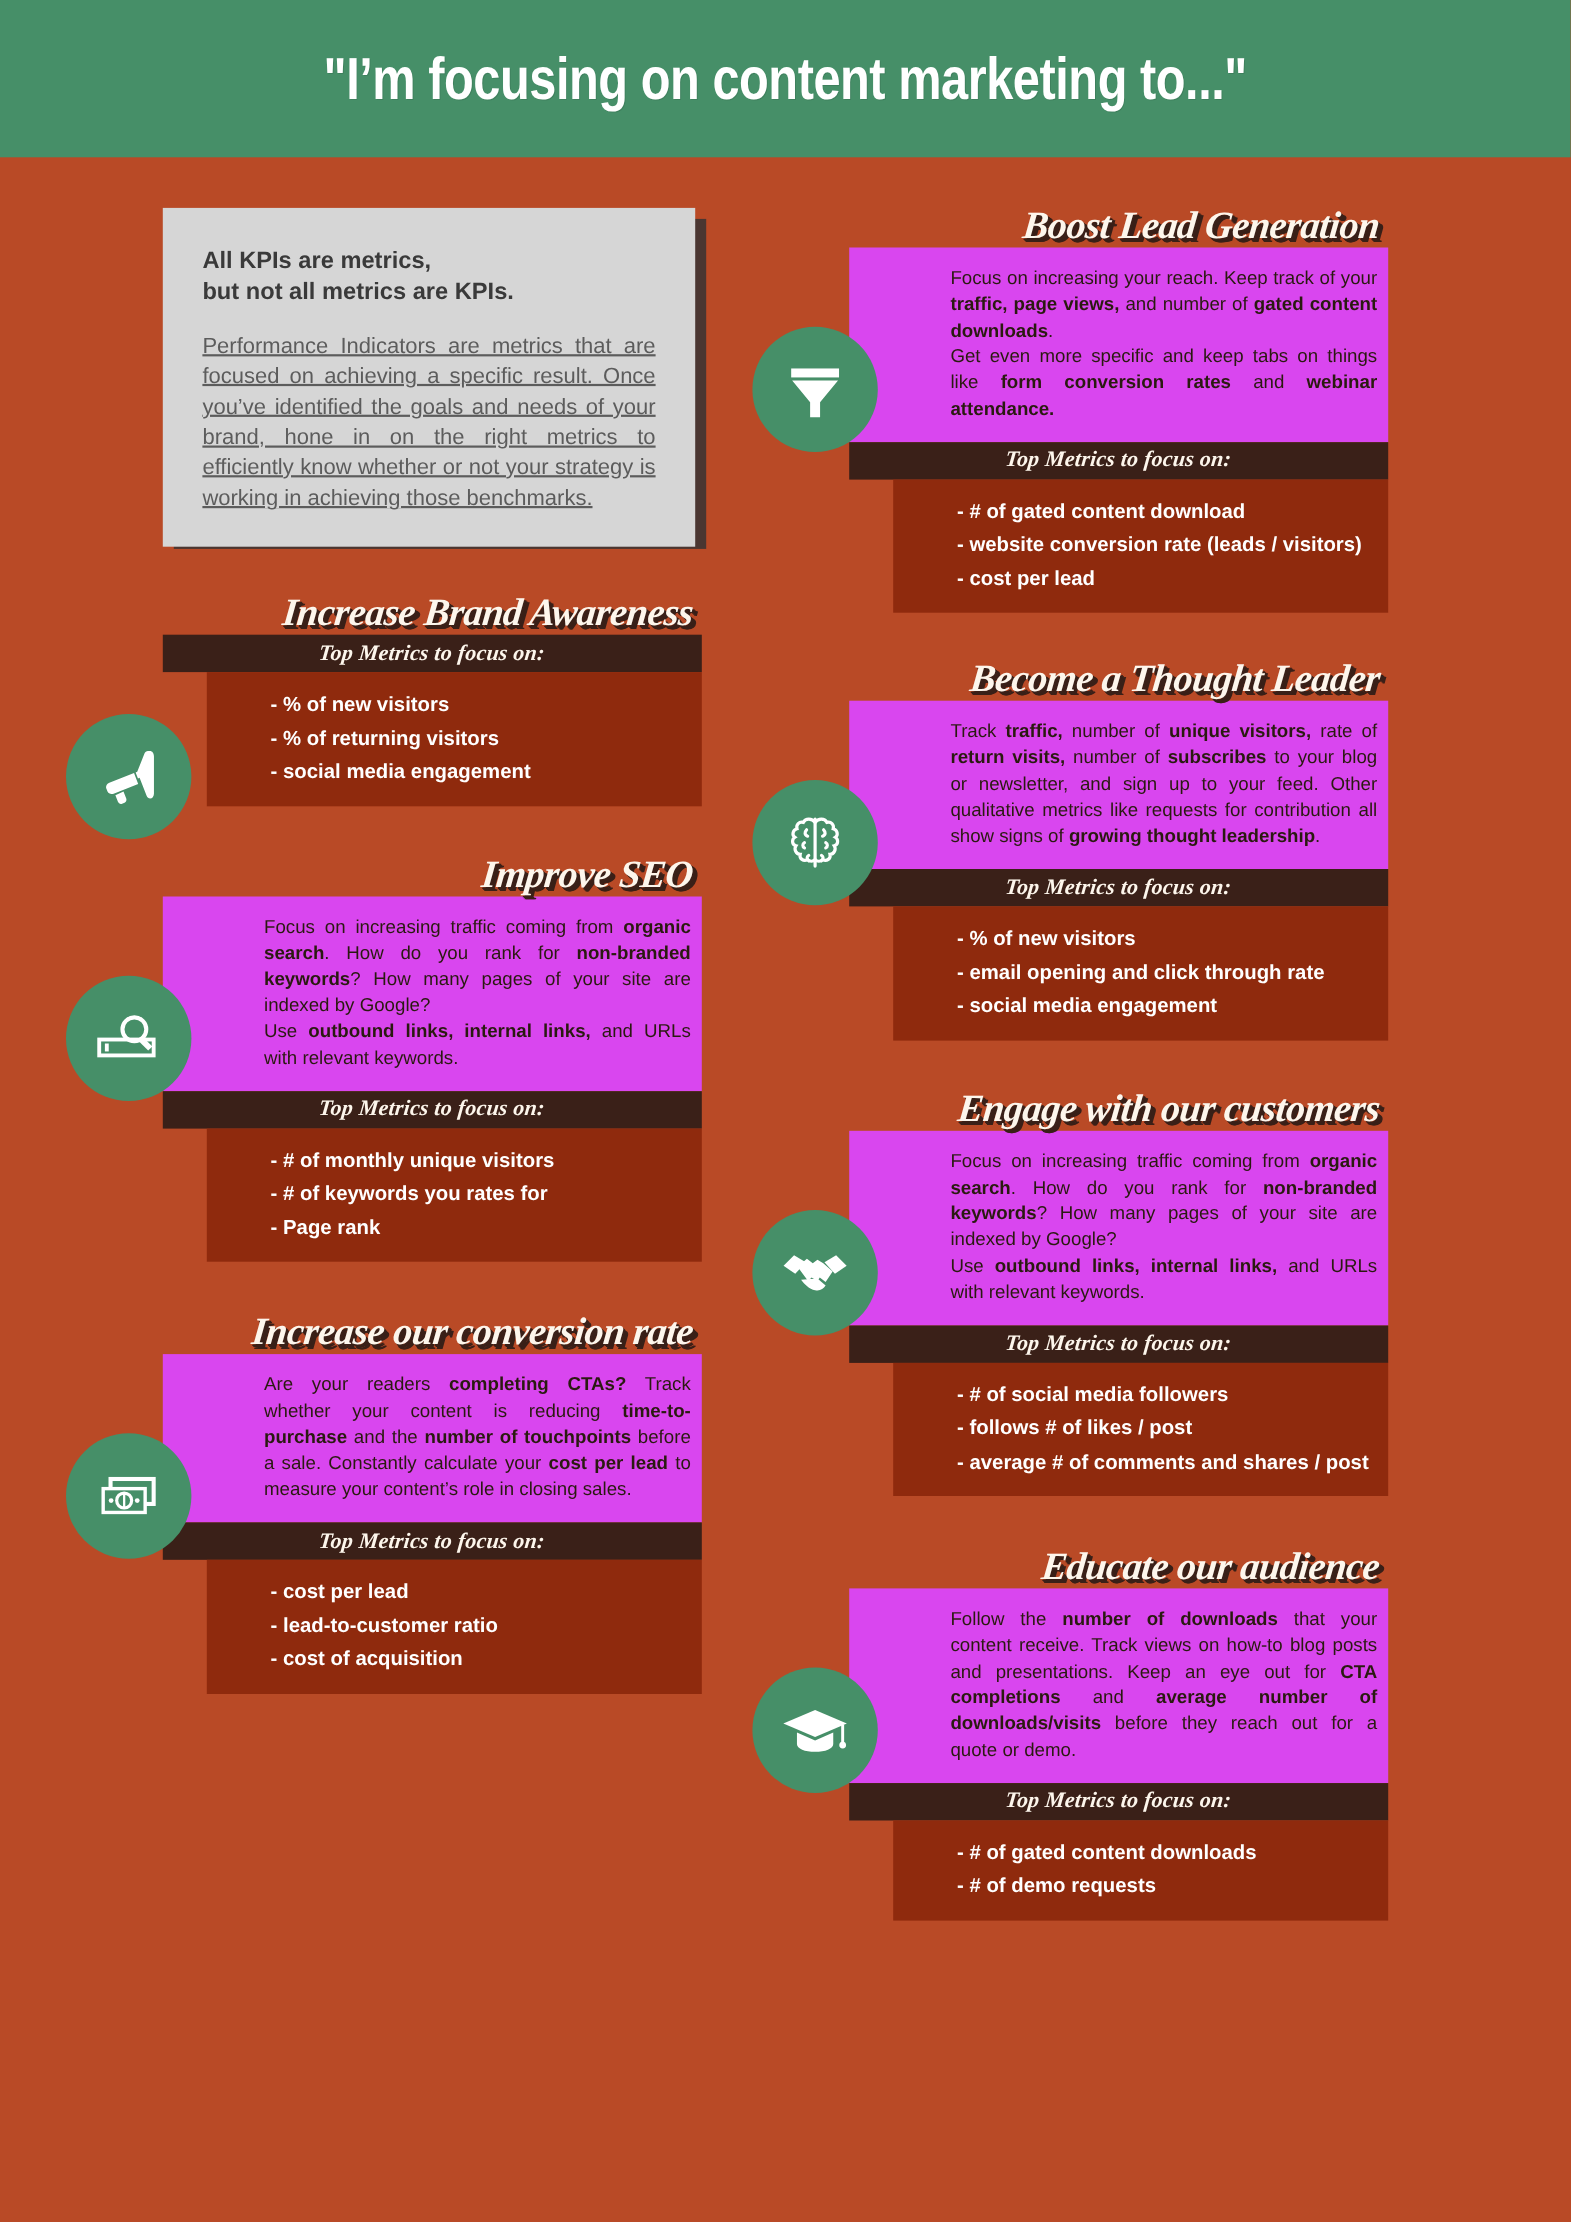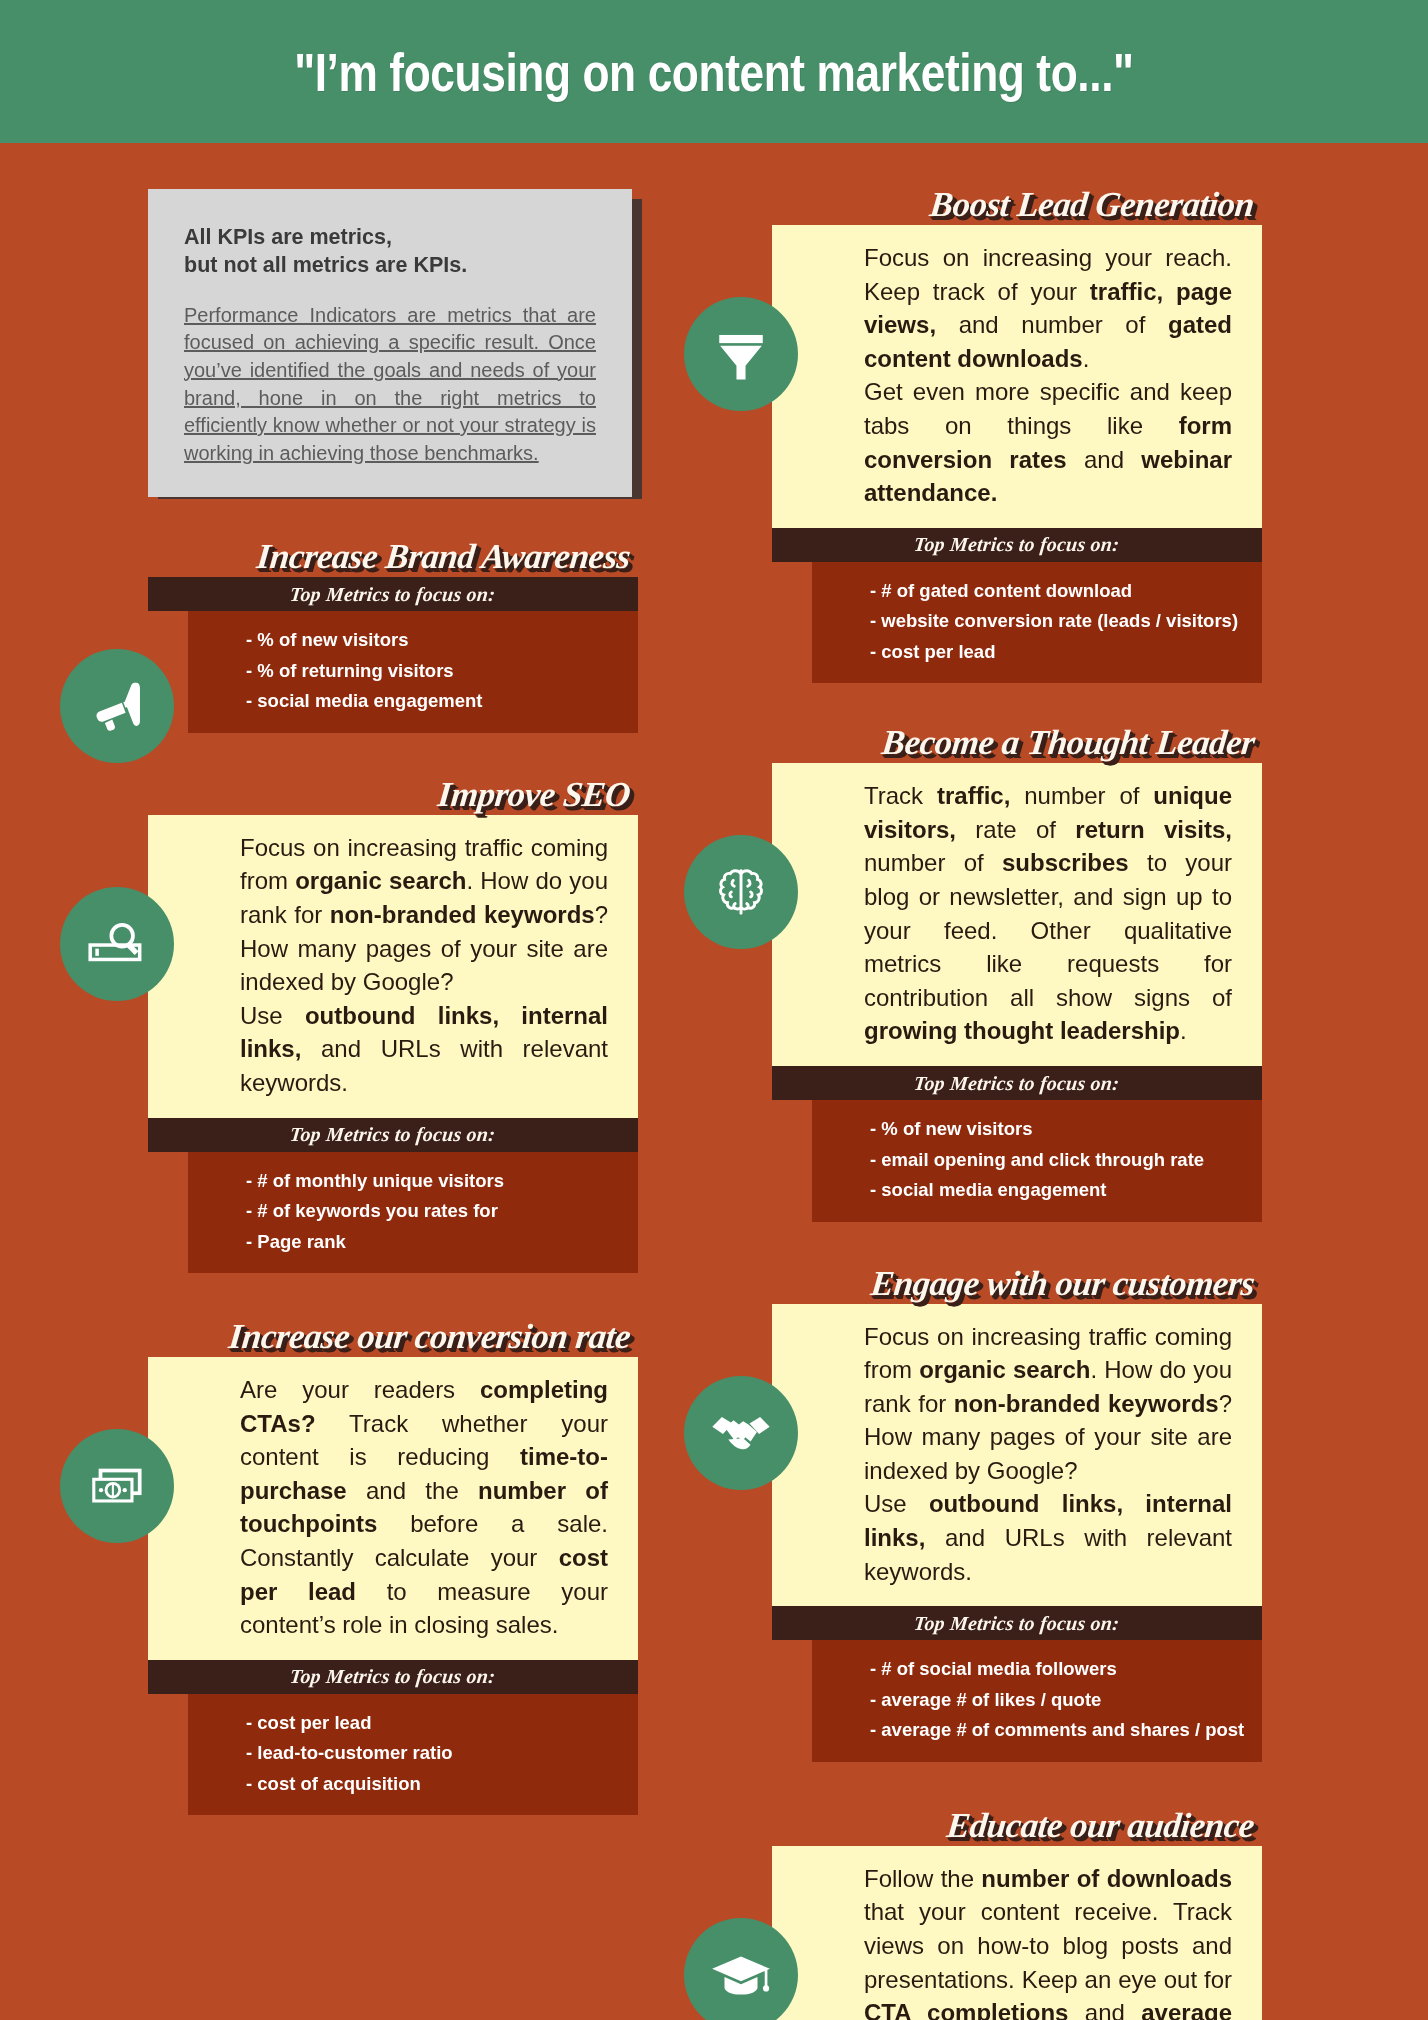--- a/index.html
+++ b/index.html
@@ -108,24 +108,24 @@
     letter-spacing: -0.5px;
     transform: skewX(-6deg);
     text-shadow:
        2px 2px 0 #3a2018,
        3px 3px 0 #3a2018,
        4px 4px 0 #3a2018,
        5px 4px 0 #3a2018;
   }
 
   .card-body {
-    background: #fef9c3;
-    padding: 16px 30px 18px 92px;
+    background: #d946ef;
+    padding: 16px 10px 18px 92px;
     color: #2a1a10;
-    font-size: 24px;
+    font-size: 17px;
     line-height: 1.40;
     text-align: justify;
     position: relative;
     z-index: 2;
   }
   .card-body .c { text-align: center; }
   .card-body b { font-weight: bold; }
 
   .metrics-head {
     background: #3a2018;
@@ -353,21 +353,21 @@
         </div>
         <div class="card-title">
           <span>Engage with our customers</span>
         </div>
         <div class="card-body">Focus on increasing traffic coming from <b>organic search</b>. How do you rank for <b>non-branded keywords</b>? How many pages of your site are indexed by Google?<br><span class="c">Use <b>outbound links, internal links,</b> and URLs with relevant keywords.</span></div>
         <div class="metrics-head">
           <span>Top Metrics to focus on:</span>
         </div>
         <ul class="metrics-list">
             <li>- # of social media followers</li>
-            <li>- average # of likes / quote</li>
+            <li>- follows # of likes / post</li>
             <li>- average # of comments and shares / post</li>
           </ul>
       </div>
 
       <div class="gap-c"></div>
 
       <div class="card card-right">
         <div class="icon-circle" style="left:-88px; top:118px;">
           <svg width="66" height="66" viewBox="0 0 64 64">
             <path fill="#ffffff" d="M32 14L4 26l28 12 28-12z"></path>

